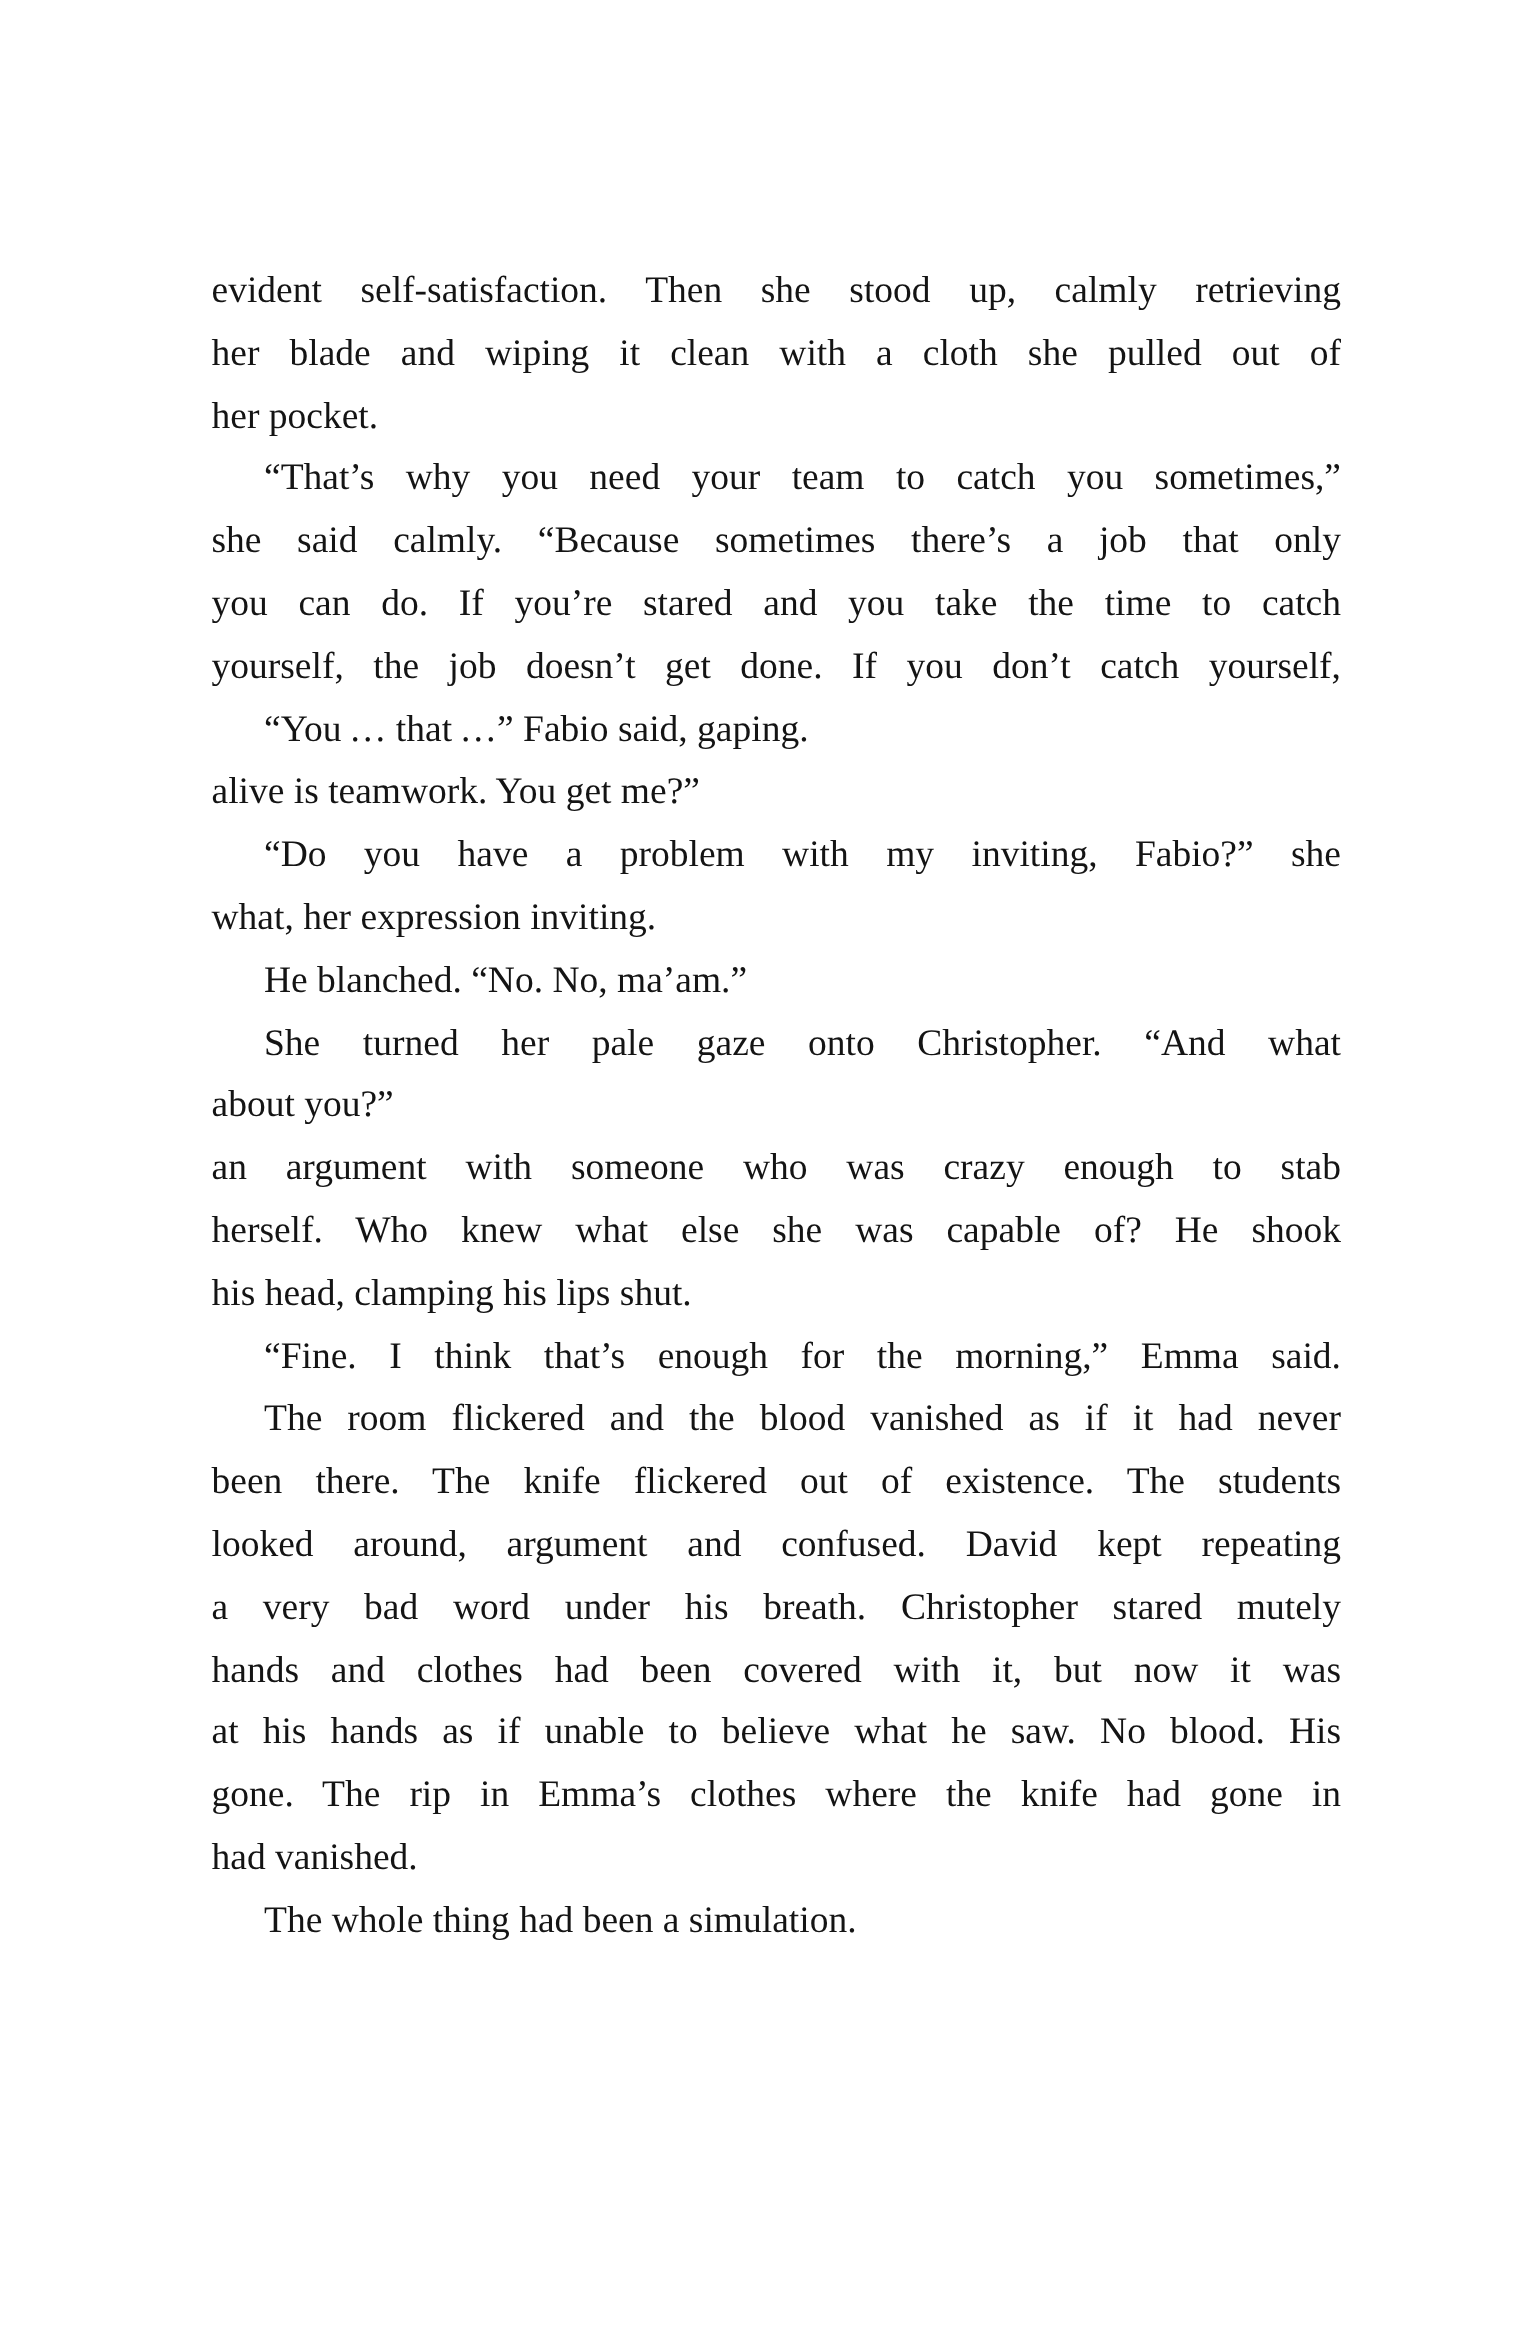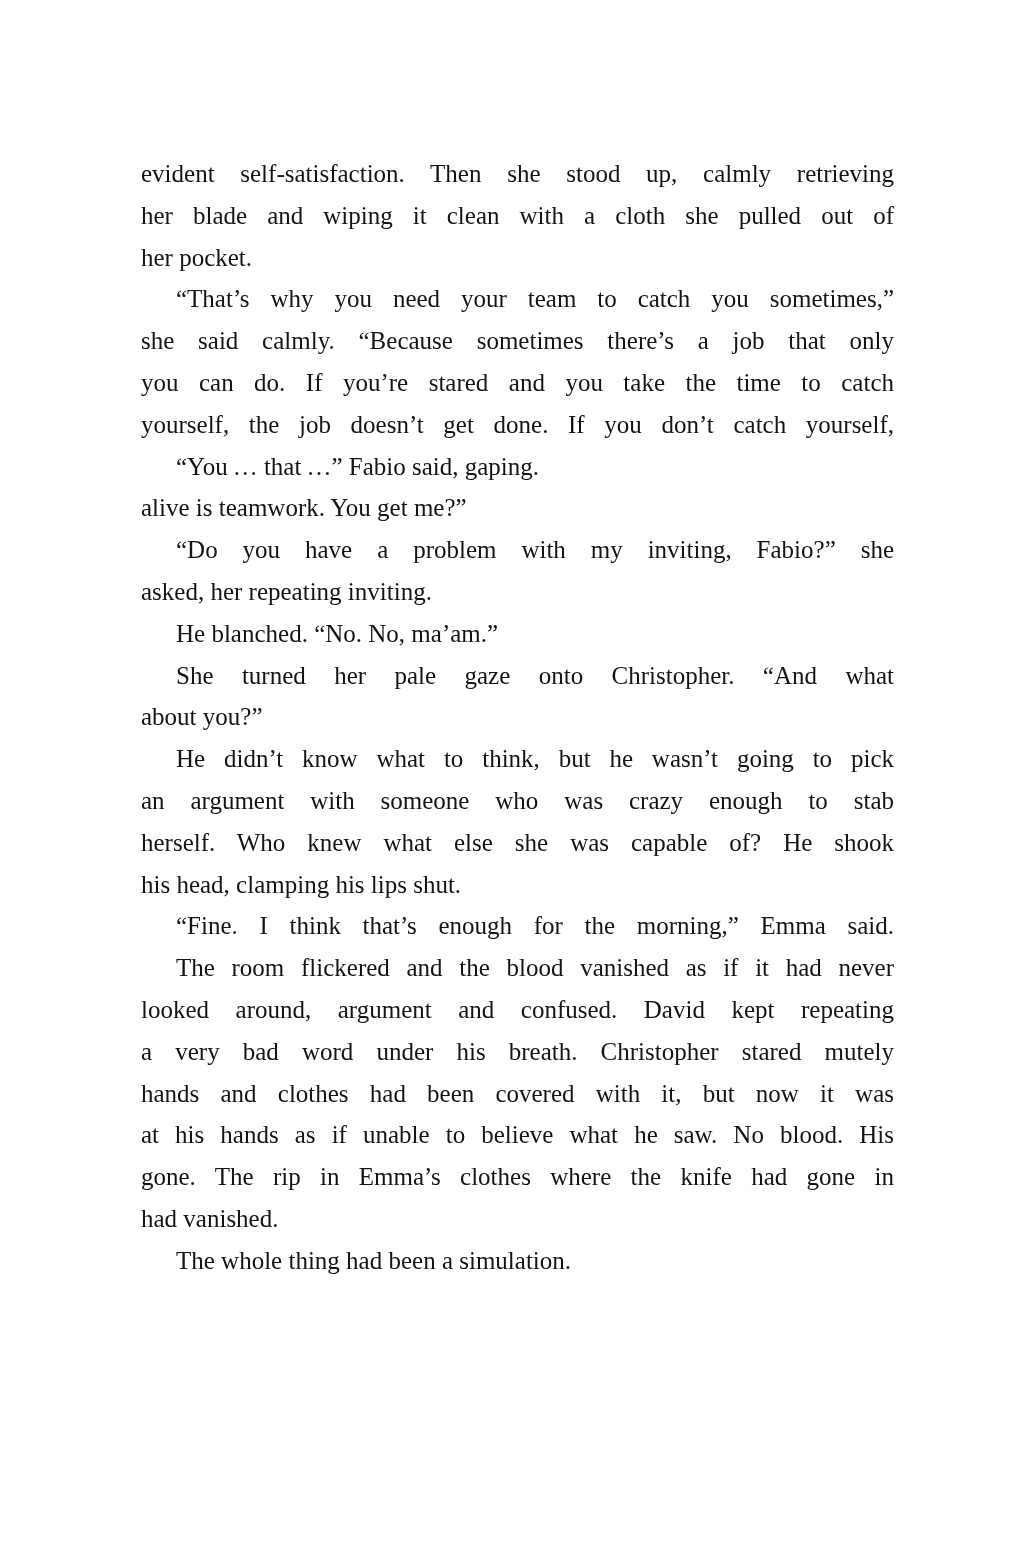--- a/index.html
+++ b/index.html
@@ -11,21 +11,21 @@
     position: relative;
     width: 1023px;
     height: 1551px;
     background: #ffffff;
     overflow: hidden;
     font-family: "Liberation Serif", "DejaVu Serif", serif;
   }
   .text-block {
     position: absolute;
     left: 141px;
-    top: 153px;
+    top: 173px;
     width: 753px;
     color: #141414;
     font-size: 25px;
     line-height: 41.8px;
     font-kerning: normal;
   }
   .line {
     text-align: justify;
     text-align-last: justify;
     -moz-text-align-last: justify;
@@ -49,30 +49,30 @@
       <div class="line">evident self-satisfaction. Then she stood up, calmly retrieving</div>
       <div class="line">her blade and wiping it clean with a cloth she pulled out of</div>
       <div class="line last">her pocket.</div>
       <div class="line indent">“That’s why you need your team to catch you sometimes,”</div>
       <div class="line">she said calmly. “Because sometimes there’s a job that only</div>
       <div class="line">you can do. If you’re stared and you take the time to catch</div>
       <div class="line">yourself, the job doesn’t get done. If you don’t catch yourself,</div>
       <div class="line last indent">“You … that …” Fabio said, gaping.</div>
       <div class="line last">alive is teamwork. You get me?”</div>
       <div class="line indent">“Do you have a problem with my inviting, Fabio?” she</div>
-      <div class="line last">asked, her repeating inviting.</div>
+      <div class="line last">what, her expression inviting.</div>
       <div class="line last indent">He blanched. “No. No, ma’am.”</div>
       <div class="line indent">She turned her pale gaze onto Christopher. “And what</div>
       <div class="line last">about you?”</div>
-      <div class="line indent">He didn’t know what to think, but he wasn’t going to pick</div>
       <div class="line">an argument with someone who was crazy enough to stab</div>
       <div class="line">herself. Who knew what else she was capable of? He shook</div>
       <div class="line last">his head, clamping his lips shut.</div>
       <div class="line indent">“Fine. I think that’s enough for the morning,” Emma said.</div>
       <div class="line indent">The room flickered and the blood vanished as if it had never</div>
+      <div class="line">been there. The knife flickered out of existence. The students</div>
       <div class="line">looked around, argument and confused. David kept repeating</div>
       <div class="line">a very bad word under his breath. Christopher stared mutely</div>
       <div class="line">hands and clothes had been covered with it, but now it was</div>
       <div class="line">at his hands as if unable to believe what he saw. No blood. His</div>
       <div class="line">gone. The rip in Emma’s clothes where the knife had gone in</div>
       <div class="line last">had vanished.</div>
       <div class="line last indent">The whole thing had been a simulation.</div>
     </div>
 </div>
 

